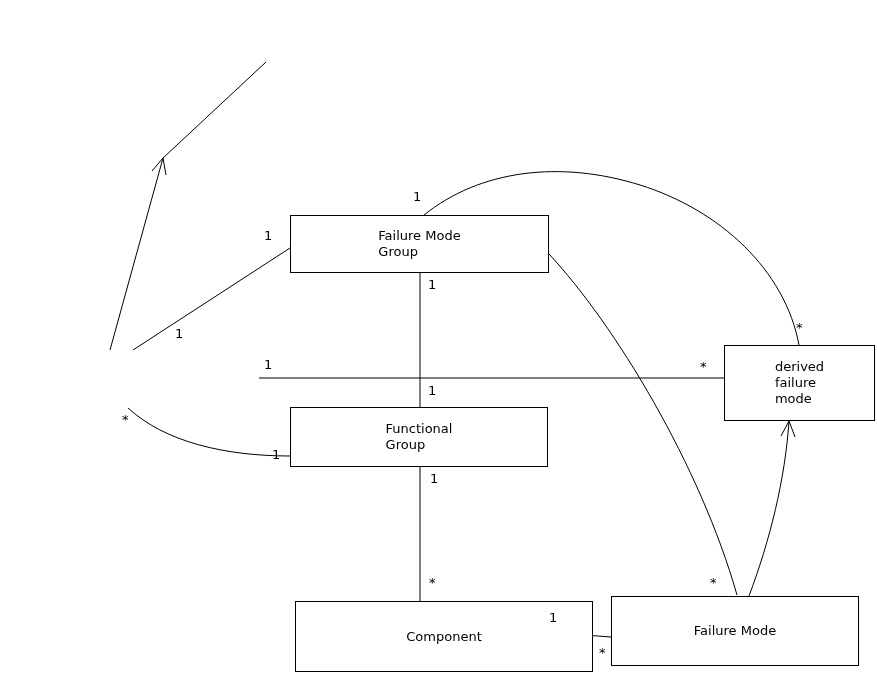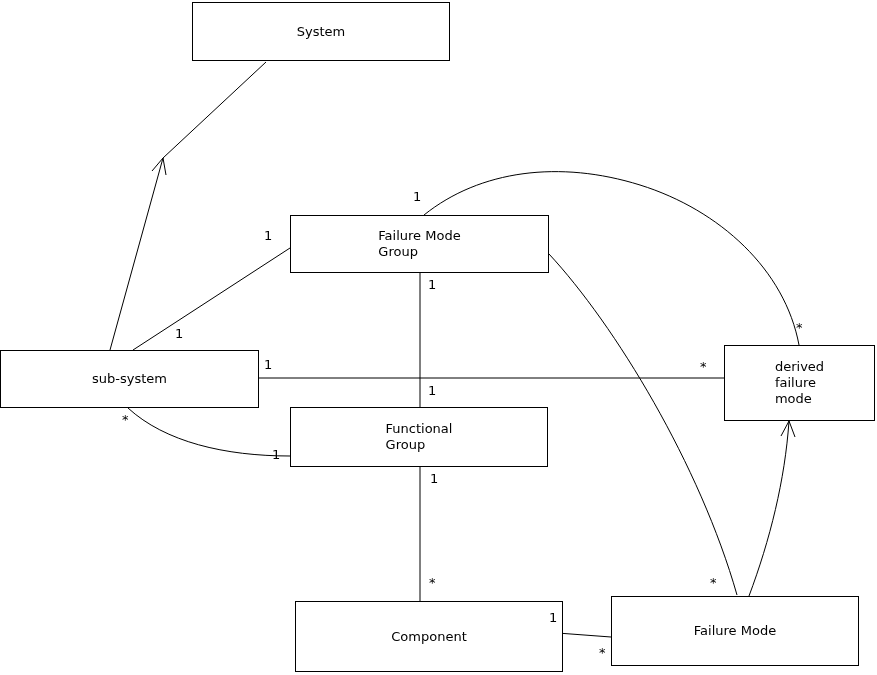--- a/index.html
+++ b/index.html
@@ -64,55 +64,45 @@
     <path d="M 424 215 C 480 170 560 160 640 185 C 720 210 785 270 799 345"></path>
 
     <path d="M 549 254 C 615 325 700 465 737 595"></path>
 
     <path d="M 749 596 C 770 540 785 480 789 421"></path>
     <path d="M 781 436 L 789 421 L 795 437"></path>
 
     <path d="M 128 408 C 165 442 225 456 290 456"></path>
   </svg>
 
-  <div class="node" style="left:192px; top:2px; width:258px; height:59px;">
-    <div class="node-label single">
-      <div>System</div>
-    </div>
-  </div>
 
   <div class="node" style="left:290px; top:215px; width:259px; height:58px;">
     <div class="node-label">
       <div>Failure Mode</div>
       <div>Group</div>
     </div>
   </div>
 
-  <div class="node" style="left:0px; top:350px; width:259px; height:58px;">
-    <div class="node-label single">
-      <div>sub-system</div>
-    </div>
-  </div>
 
   <div class="node" style="left:724px; top:345px; width:151px; height:76px;">
     <div class="node-label">
       <div>derived</div>
       <div>failure</div>
       <div>mode</div>
     </div>
   </div>
 
   <div class="node" style="left:290px; top:407px; width:258px; height:60px;">
     <div class="node-label">
       <div>Functional</div>
       <div>Group</div>
     </div>
   </div>
 
-  <div class="node" style="left:295px; top:601px; width:268px; height:71px;">
+  <div class="node" style="left:295px; top:601px; width:298px; height:71px;">
     <div class="node-label single">
       <div>Component</div>
     </div>
   </div>
 
   <div class="node" style="left:611px; top:596px; width:248px; height:70px;">
     <div class="node-label single">
       <div>Failure Mode</div>
     </div>
   </div>

